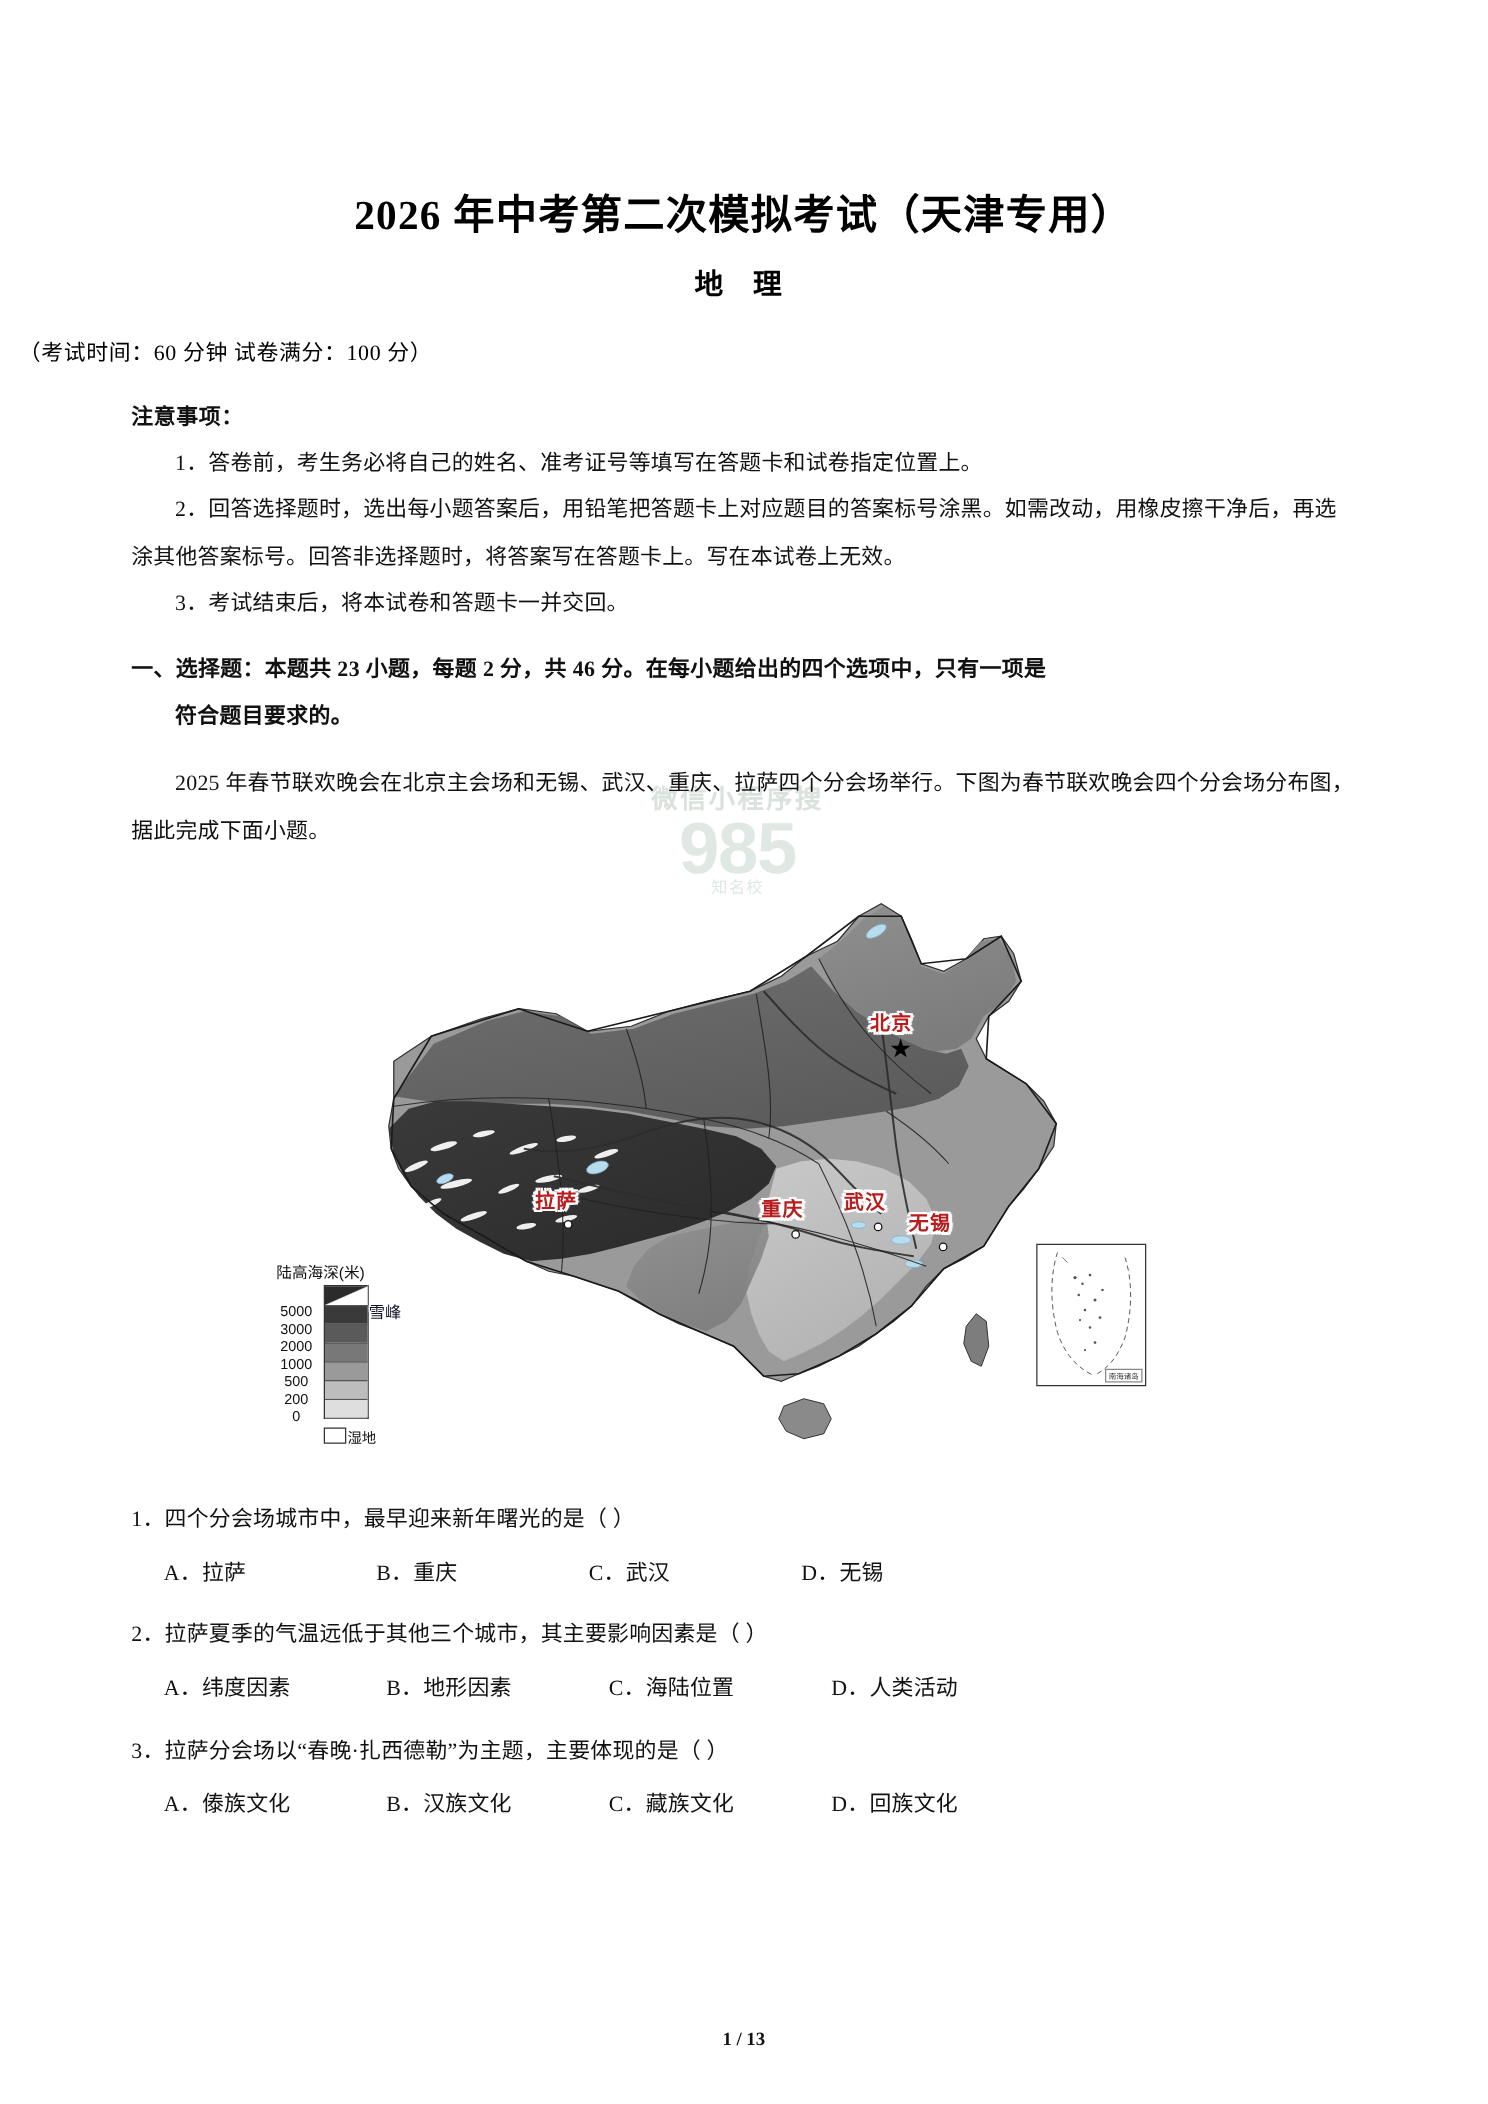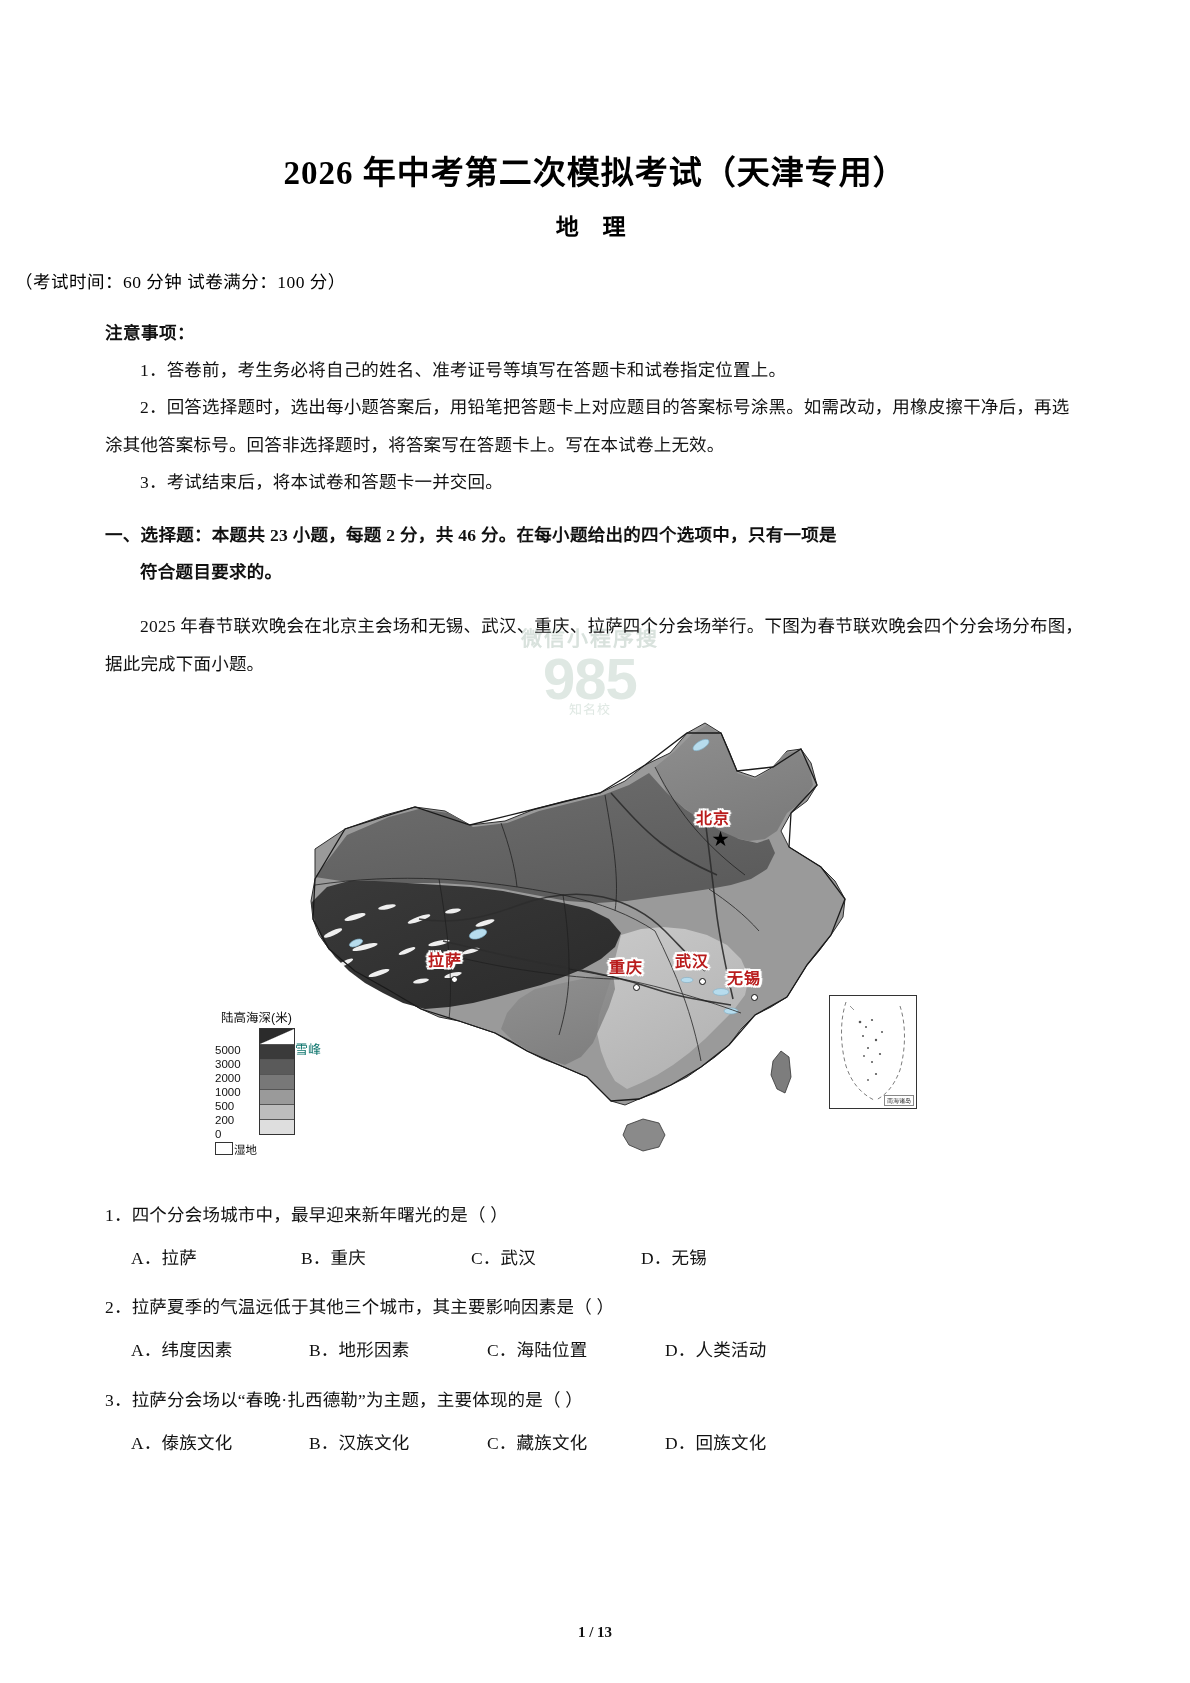--- a/index.html
+++ b/index.html
@@ -171,21 +171,21 @@
     margin-bottom: 2px;
     margin-left: 6px;
   }
   .legend-body {
     position: relative;
     display: flex;
     align-items: flex-start;
   }
   .legend-ticks {
     width: 44px;
-    text-align: left;
+    text-align: center;
     font-size: 11.5px;
     color: #111;
     line-height: 1;
     padding-top: 15px;
   }
   .legend-ticks div {
     height: 14px;
     line-height: 14px;
   }
   .legend-bar {
@@ -198,27 +198,28 @@
     height: 15px;
     background: linear-gradient(to bottom right, #2b2b2b 0%, #2b2b2b 48%, #ffffff 52%, #ffffff 100%);
     border-top: 1px solid #333;
   }
   .legend-bar .sw { height: 14px; border-top: 1px solid #555; }
   .legend-note-peak {
     position: absolute;
     left: 80px;
     top: 11px;
     font-size: 13px;
-    color: #0f766e;
+    color: #0f172a;
     white-space: nowrap;
     text-shadow: 1px 1px 0 #fff, -1px 1px 0 #fff, 1px -1px 0 #fff, -1px -1px 0 #fff;
   }
   .legend-wet {
     display: flex;
     align-items: center;
+    margin-left: 44px;
     margin-top: 0;
   }
   .legend-wet .swatch {
     width: 16px; height: 11px;
     border: 1px solid #333;
     background: #fff;
   }
   .legend-wet .lbl {
     font-size: 11.5px;
     margin-left: 1px;

